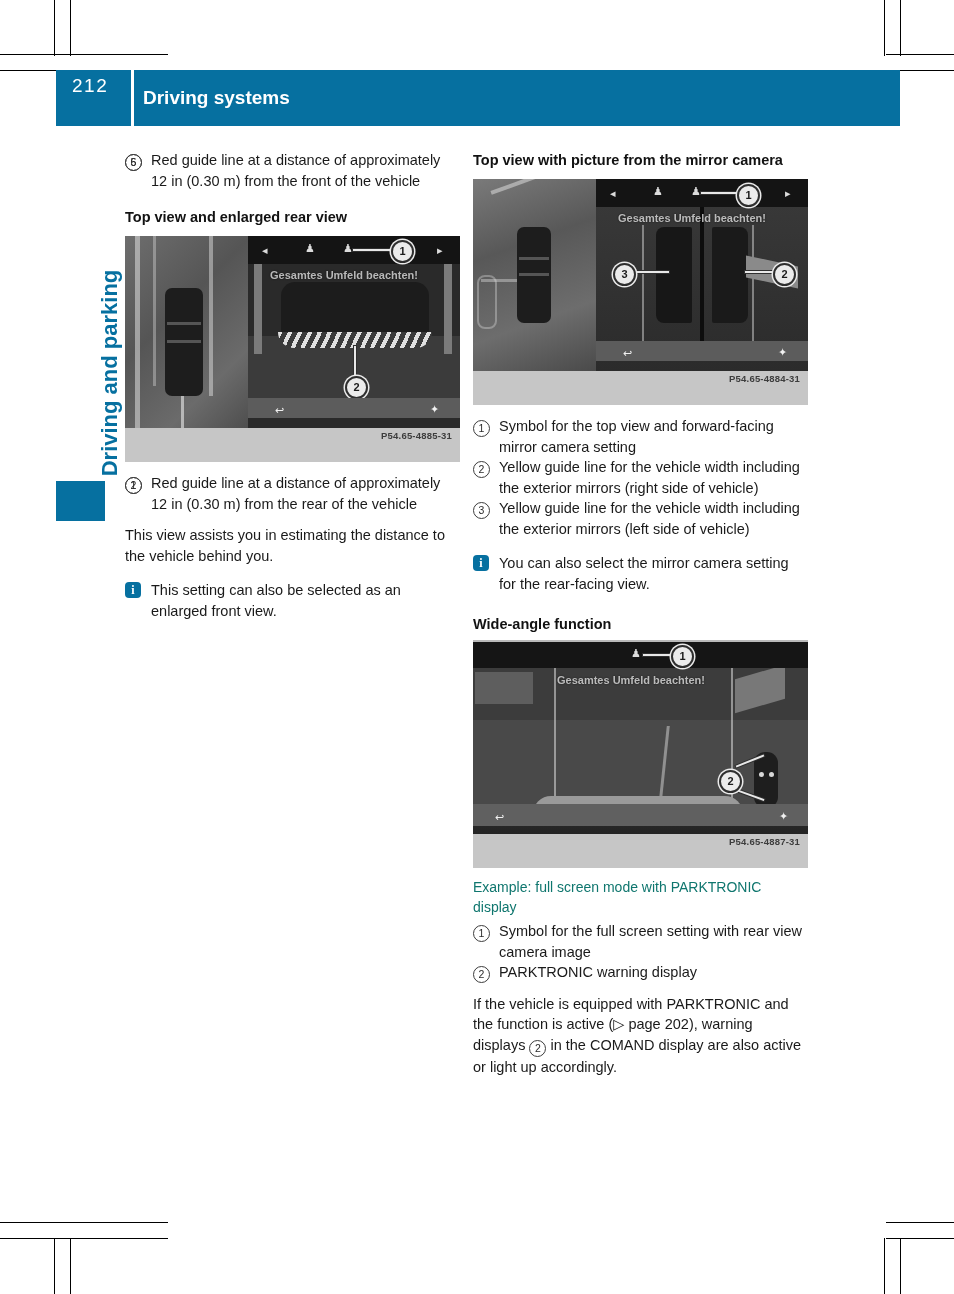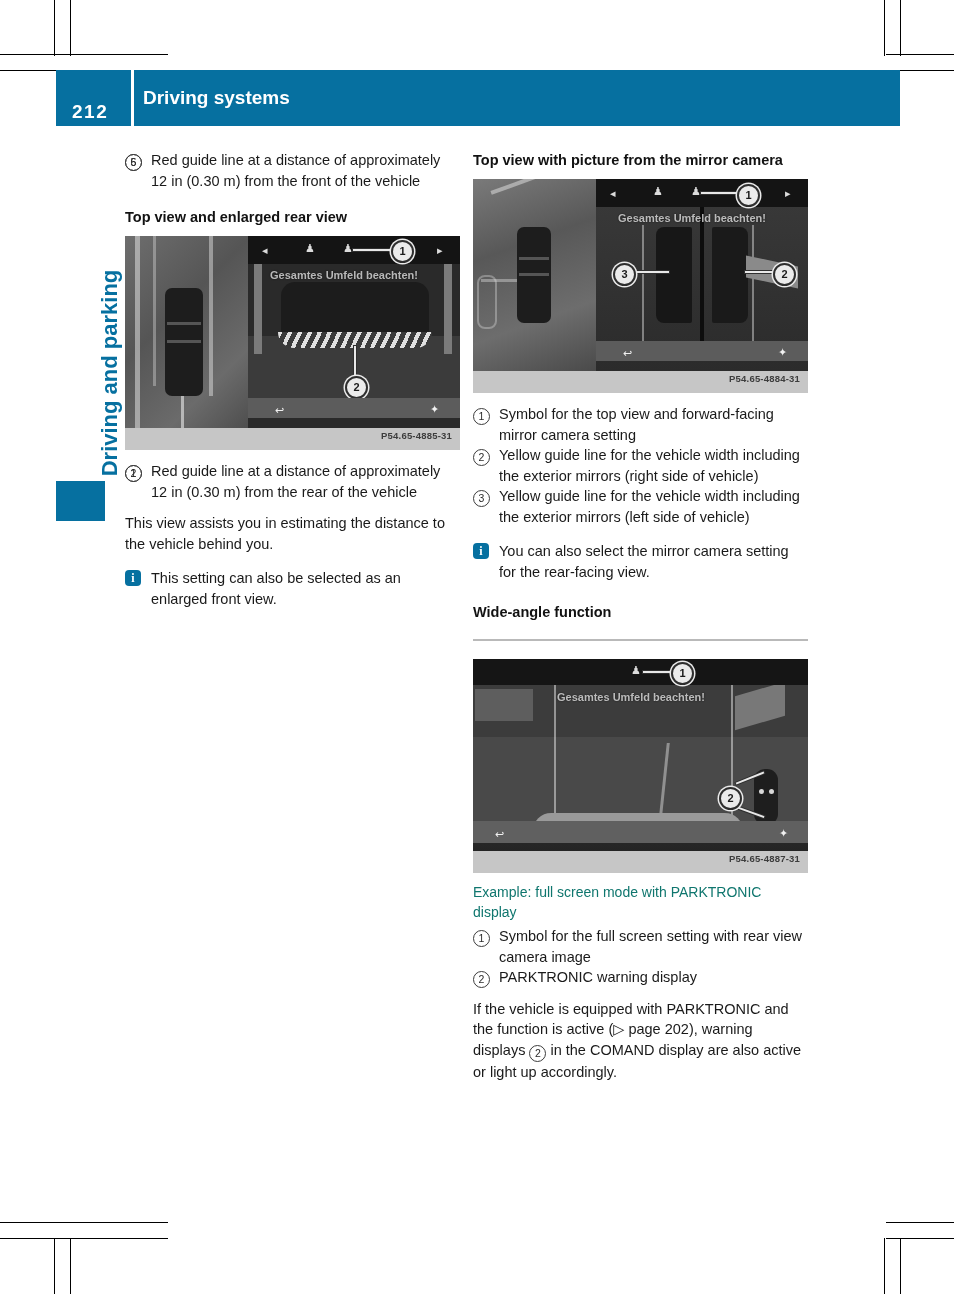--- a/index.html
+++ b/index.html
@@ -29,26 +29,26 @@
     position: absolute;
     left: 56px;
     top: 70px;
     width: 844px;
     height: 56px;
     background: #0670a0;
   }
   .page-number {
     position: absolute;
     left: 72px;
-    top: 101px;
+    top: 75px;
     width: 60px;
     text-align: left;
     color: #ffffff;
     font-size: 19px;
-    font-weight: bold;
+    font-weight: normal;
     letter-spacing: 1.5px;
   }
   .header-divider {
     position: absolute;
     left: 131px;
     top: 70px;
     width: 3px;
     height: 56px;
     background: #ffffff;
   }
@@ -97,22 +97,22 @@
   .h-sub {
     font-size: 14.5px;
     font-weight: bold;
     line-height: 20px;
     margin: 16px 0 9px 0;
     color: #121212;
   }
   .h-sub.first { margin-top: 0; }
   .h-sub.ruled {
     border-bottom: 2px solid #b9b9b9;
-    padding-bottom: 17px;
-    margin-bottom: 18px;
+    padding-bottom: 6px;
+    margin-bottom: 0;
   }
   p.body {
     font-size: 14.5px;
     line-height: 20.5px;
     margin: 11px 0 0 0;
     color: #1a1a1a;
   }
 
   
   .legend { margin: 0; padding: 0; list-style: none; }
@@ -185,21 +185,21 @@
   .fig-screen {
     position: relative;
     width: 335px;
     height: 192px;
     background: #4a4a4a;
     overflow: hidden;
   }
   .fig-code-bar {
     position: relative;
     width: 335px;
-    height: 22px;
+    height: 34px;
     background: #c6c6c6;
     text-align: right;
   }
   .fig-code {
     position: absolute;
     right: 8px;
     top: 2px;
     font-size: 9.5px;
     font-weight: bold;
     letter-spacing: 0.2px;

